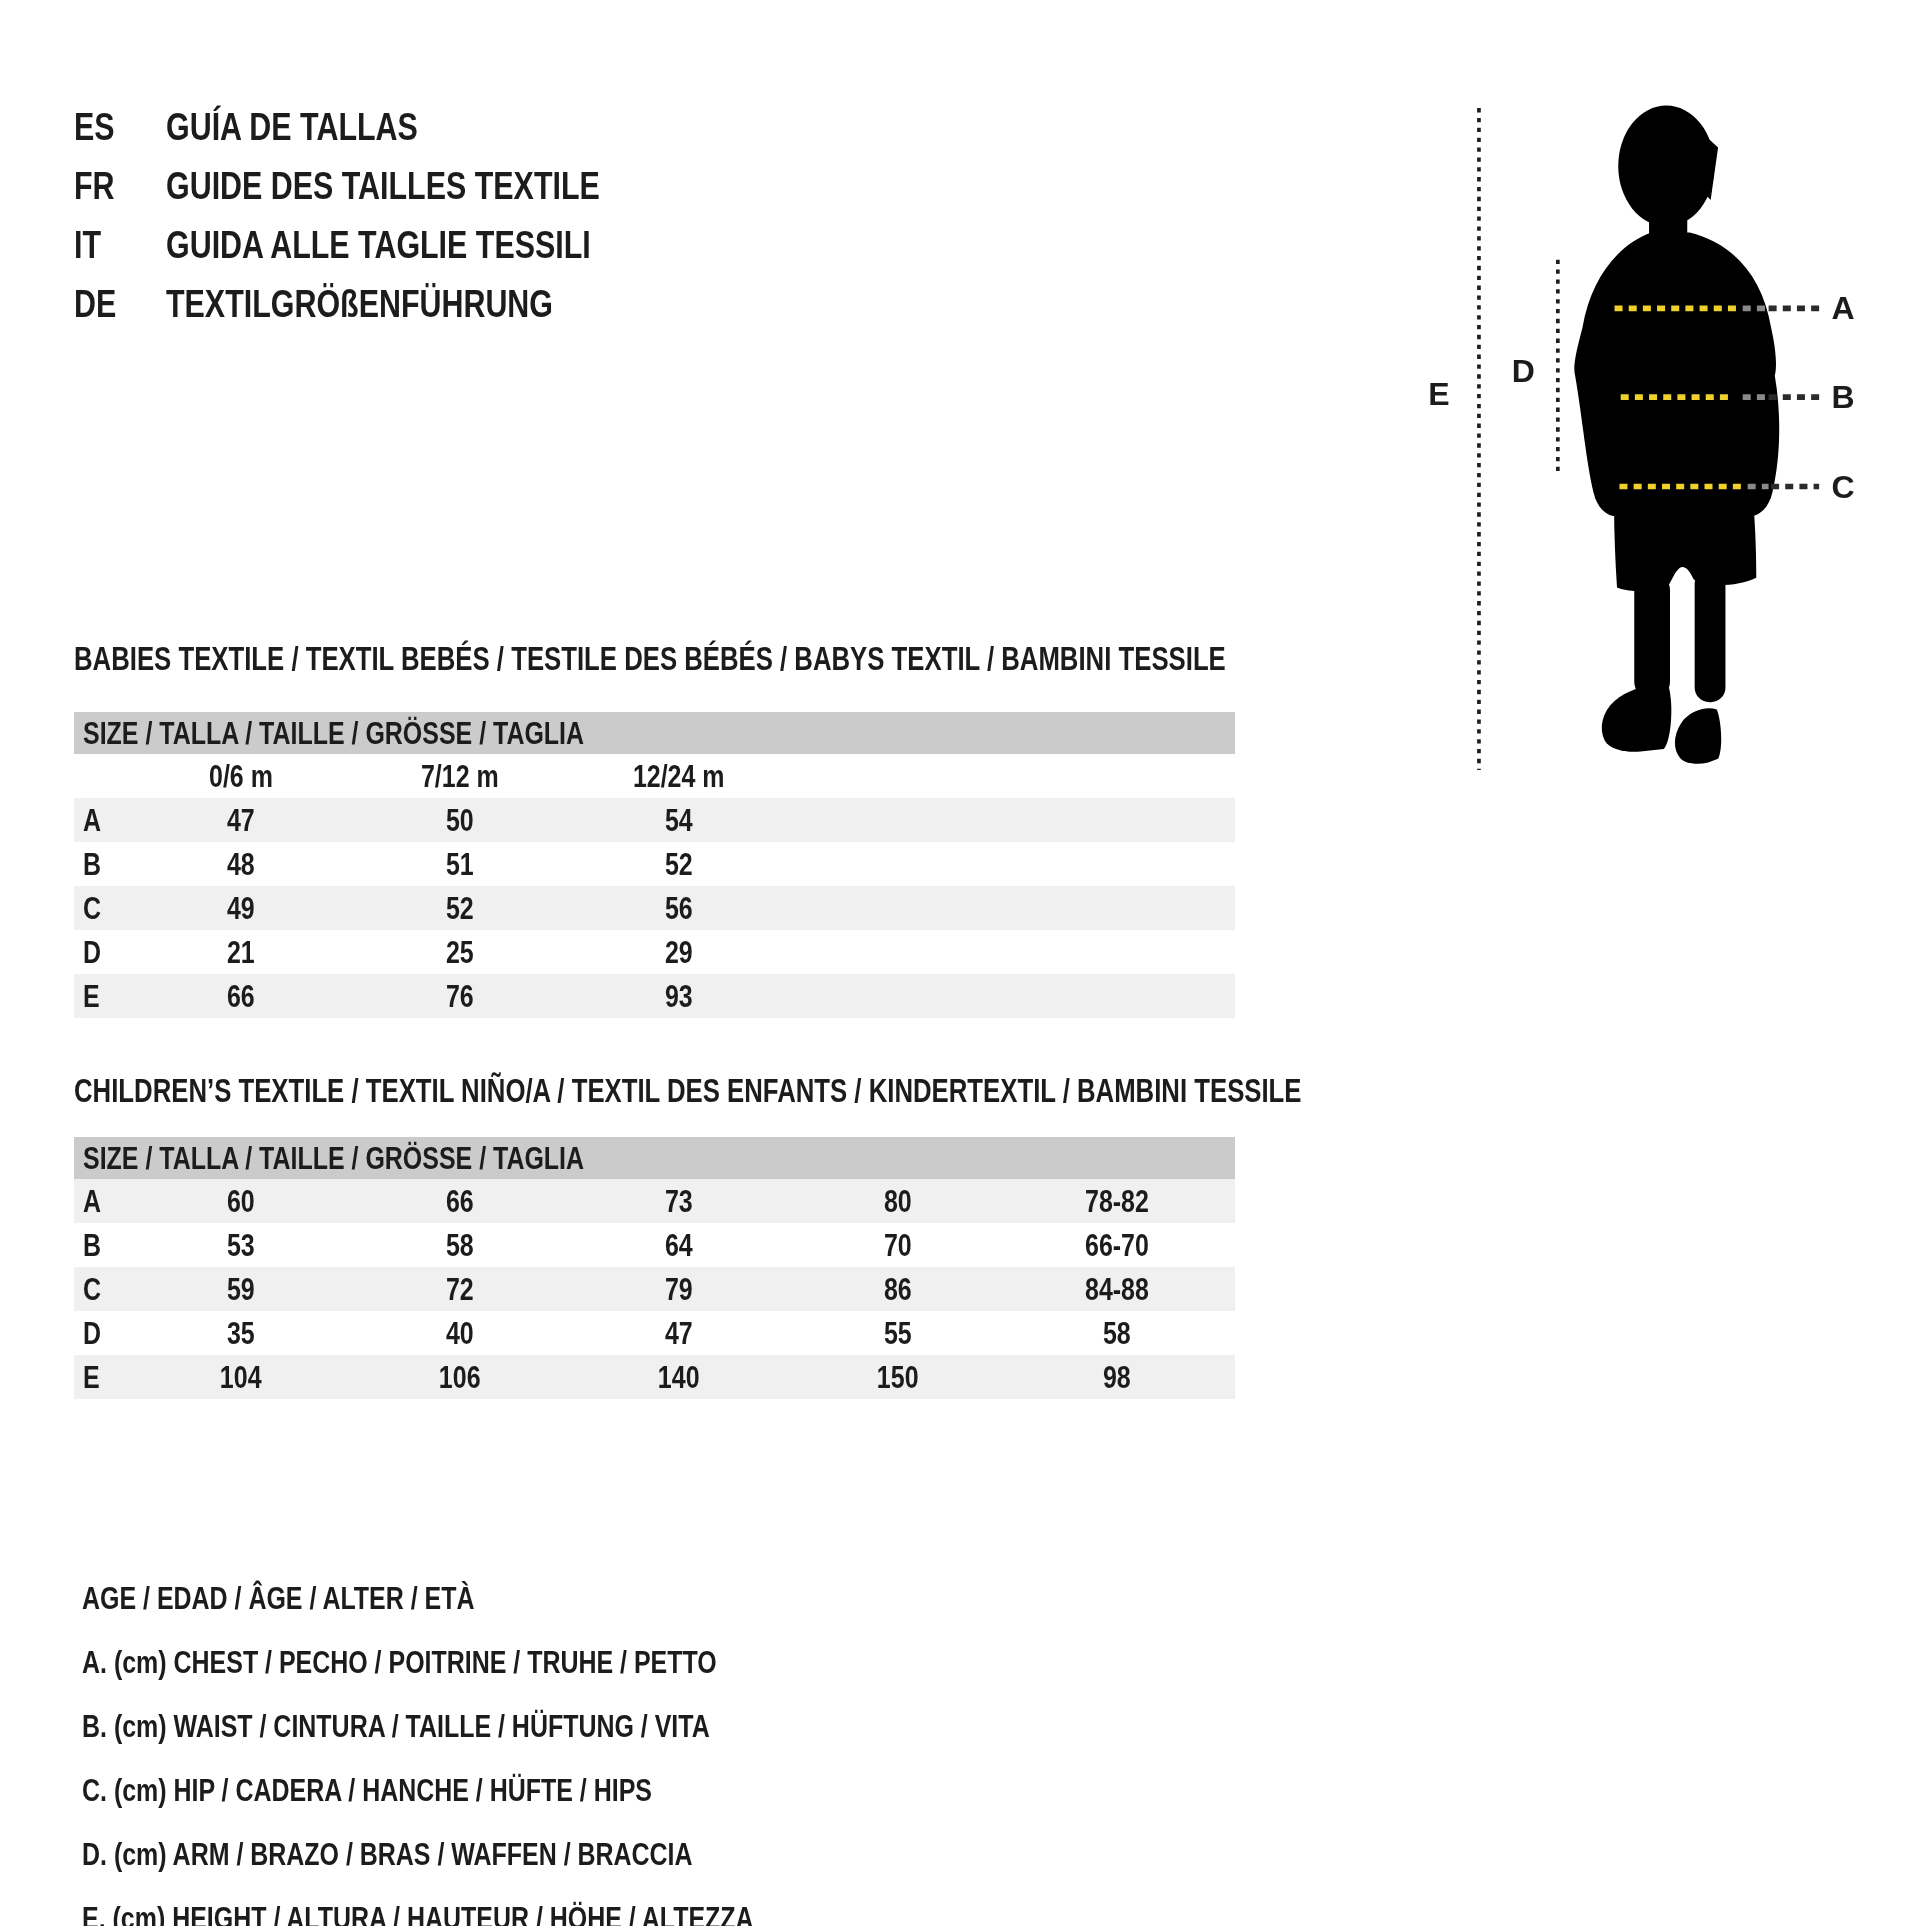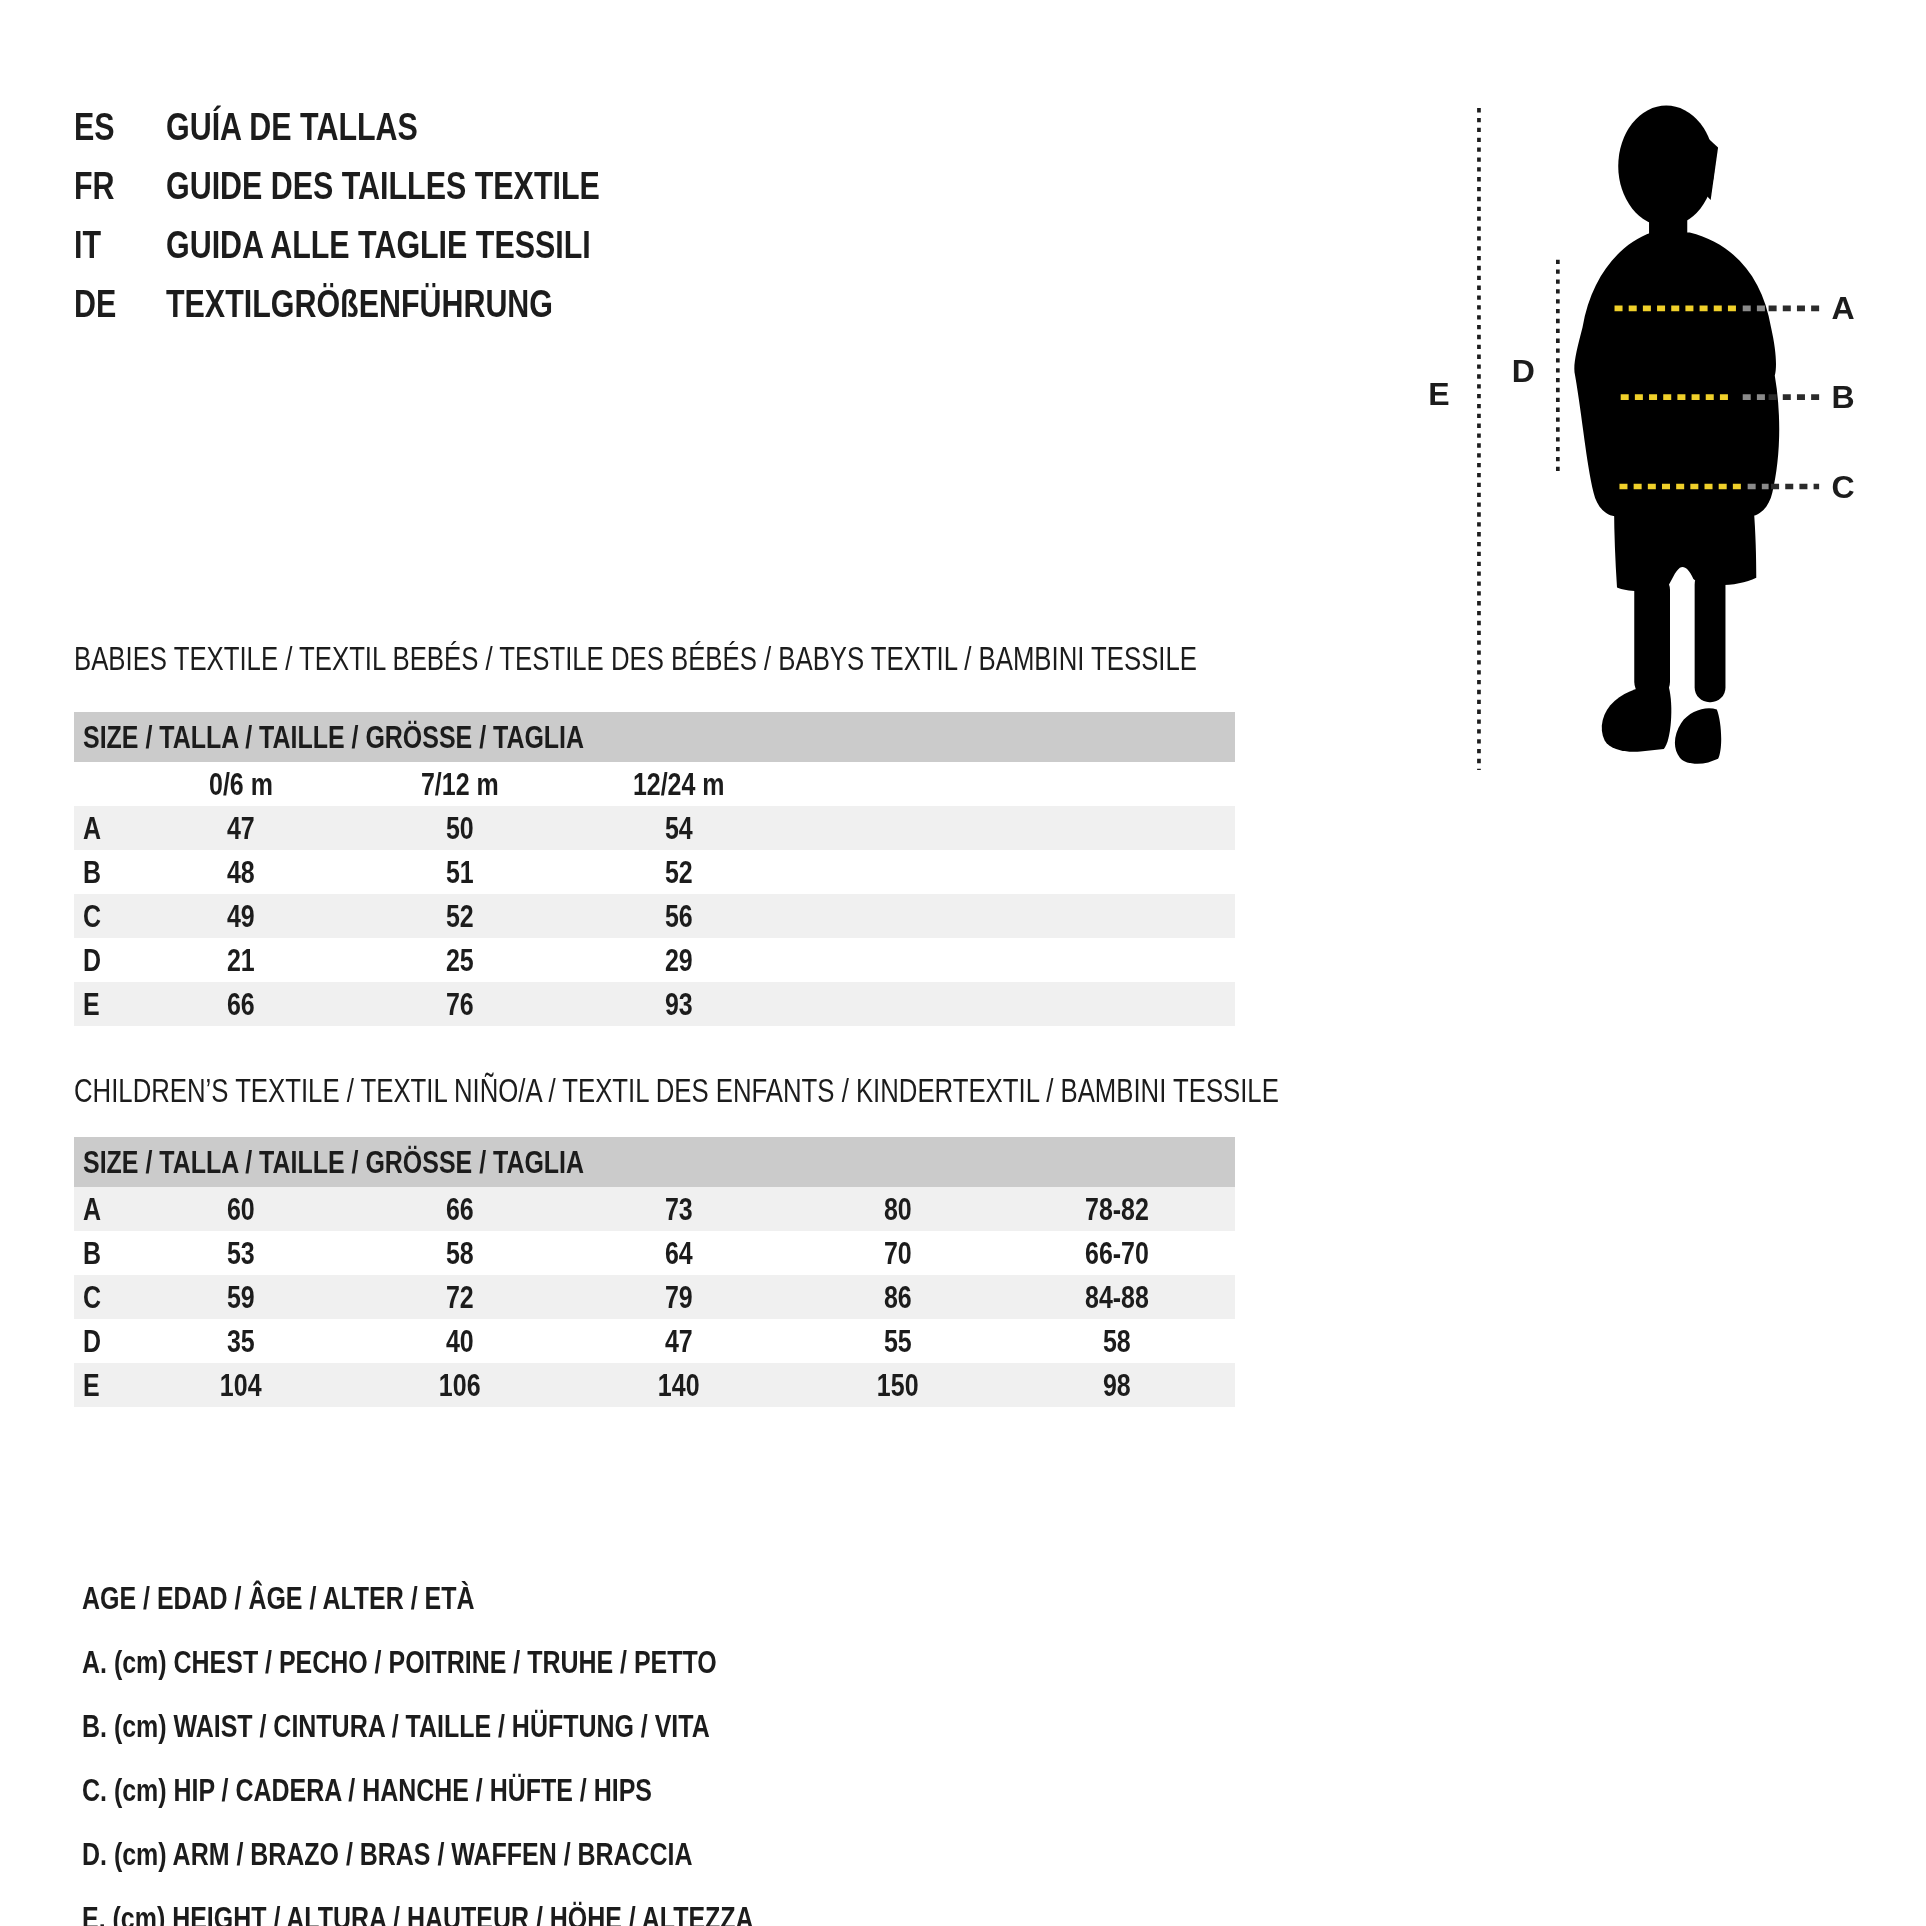--- a/index.html
+++ b/index.html
@@ -17,29 +17,29 @@
   .langs{position:absolute;left:74px;top:97px;}
   .lang-row{height:59px;display:flex;align-items:center;font-size:39px;font-weight:700;}
   .lang-row .code{width:92px;flex:0 0 92px;}
 
   
   .figure{position:absolute;left:1405px;top:92px;width:530px;height:715px;}
   .figure svg{display:block;}
 
   
   .heading{position:absolute;left:74px;height:37px;display:flex;align-items:center;
-           font-size:33px;font-weight:400;}
+           font-size:33px;font-weight:700;}
   #babies-heading{top:640px;}
   #children-heading{top:1072px;}
 
   
   .sizetable{position:absolute;left:74px;width:1161px;}
   #babies-table{top:712px;}
   #children-table{top:1137px;}
-  .bar{height:50px;background:#cbcbcb;display:flex;align-items:center;
+  .bar{height:42px;background:#cbcbcb;display:flex;align-items:center;
        padding-left:8.6px;font-size:32px;font-weight:700;}
   .trow{display:grid;grid-template-columns:57px 219px 219px 219px 219px 219px;
         height:44px;align-items:center;font-size:32px;font-weight:700;}
   .trow .rl{padding-left:8.6px;text-align:left;}
   .trow .cell{text-align:center;}
   .trow.alt{background:#f0f0f0;}
 
   
   .legend{position:absolute;left:74px;top:1566px;margin-left:8px;}
   .legend-line{height:64px;display:flex;align-items:center;font-size:32px;font-weight:700;}

